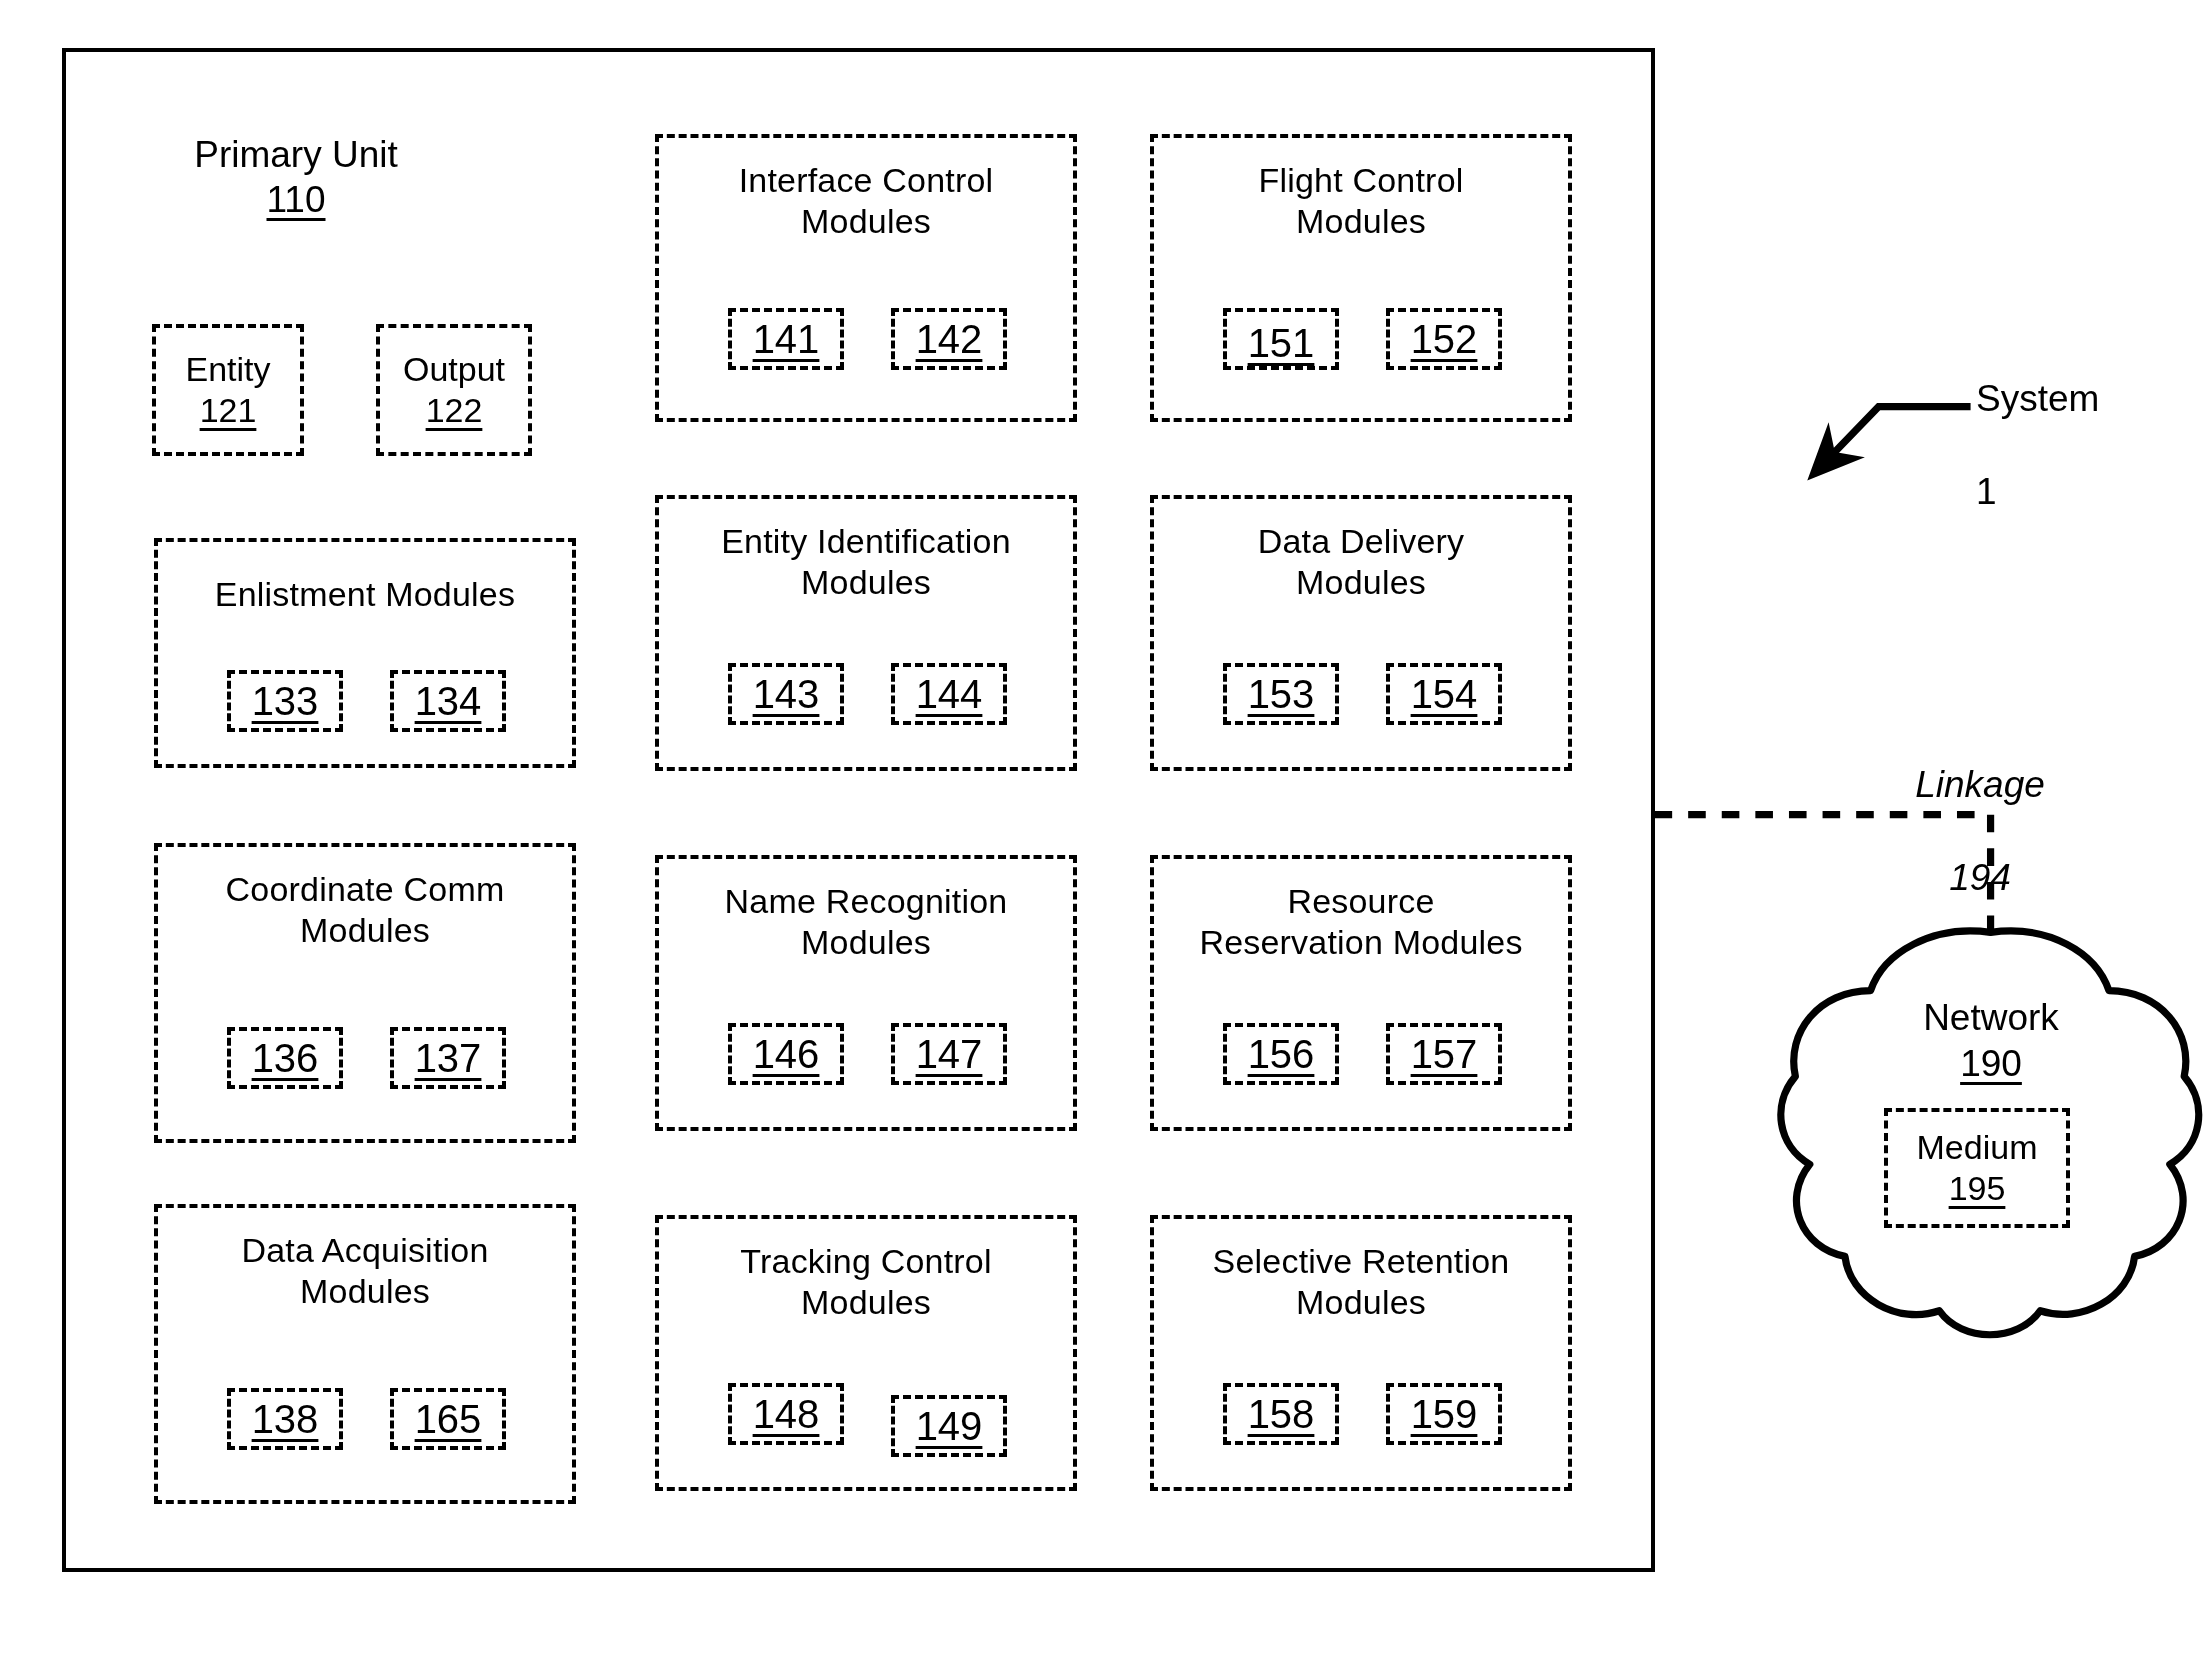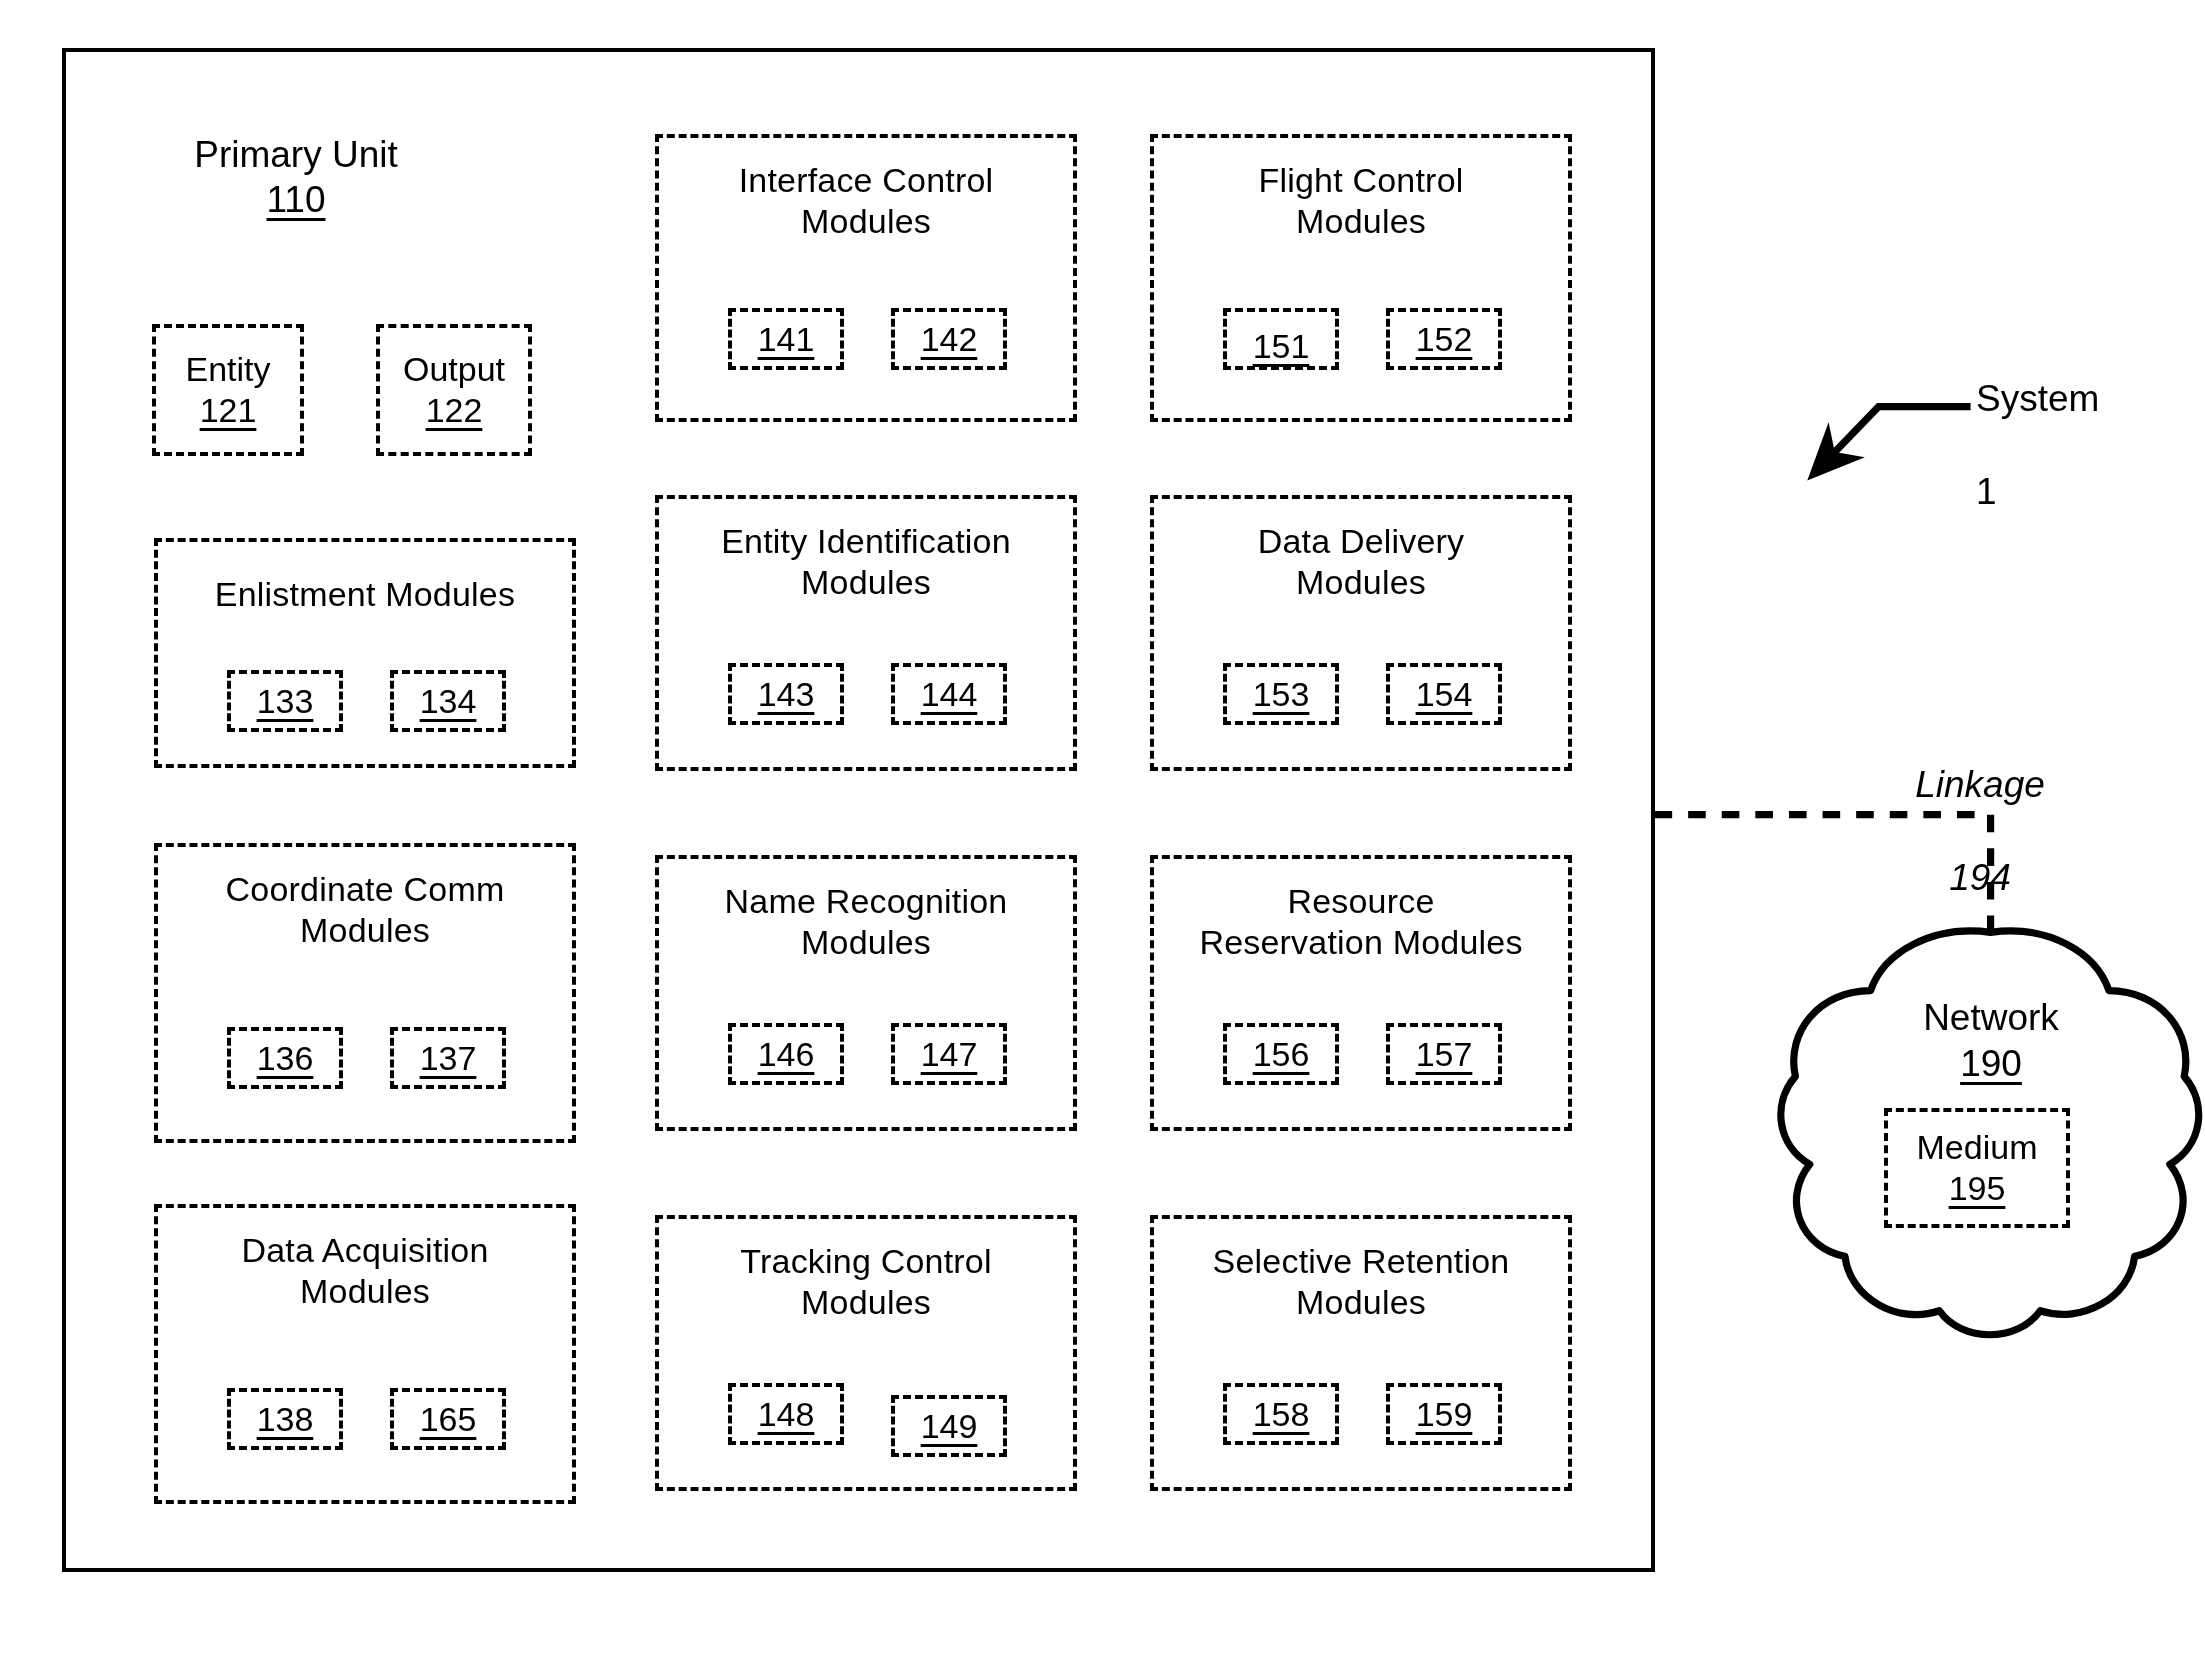--- a/index.html
+++ b/index.html
@@ -55,21 +55,21 @@
   .sub-box {
     position: absolute;
     box-sizing: border-box;
     border: 4px dashed #000000;
     background: #ffffff;
     display: flex;
     align-items: center;
     justify-content: center;
   }
   .sub-num {
-    font-size: 34px;
+    font-size: 40px;
     text-decoration: underline;
     text-underline-offset: 5.6px;
     text-decoration-thickness: 3.2px;
   }
 
   
   .unit-heading {
     position: absolute;
     text-align: center;
     font-size: 37px;

